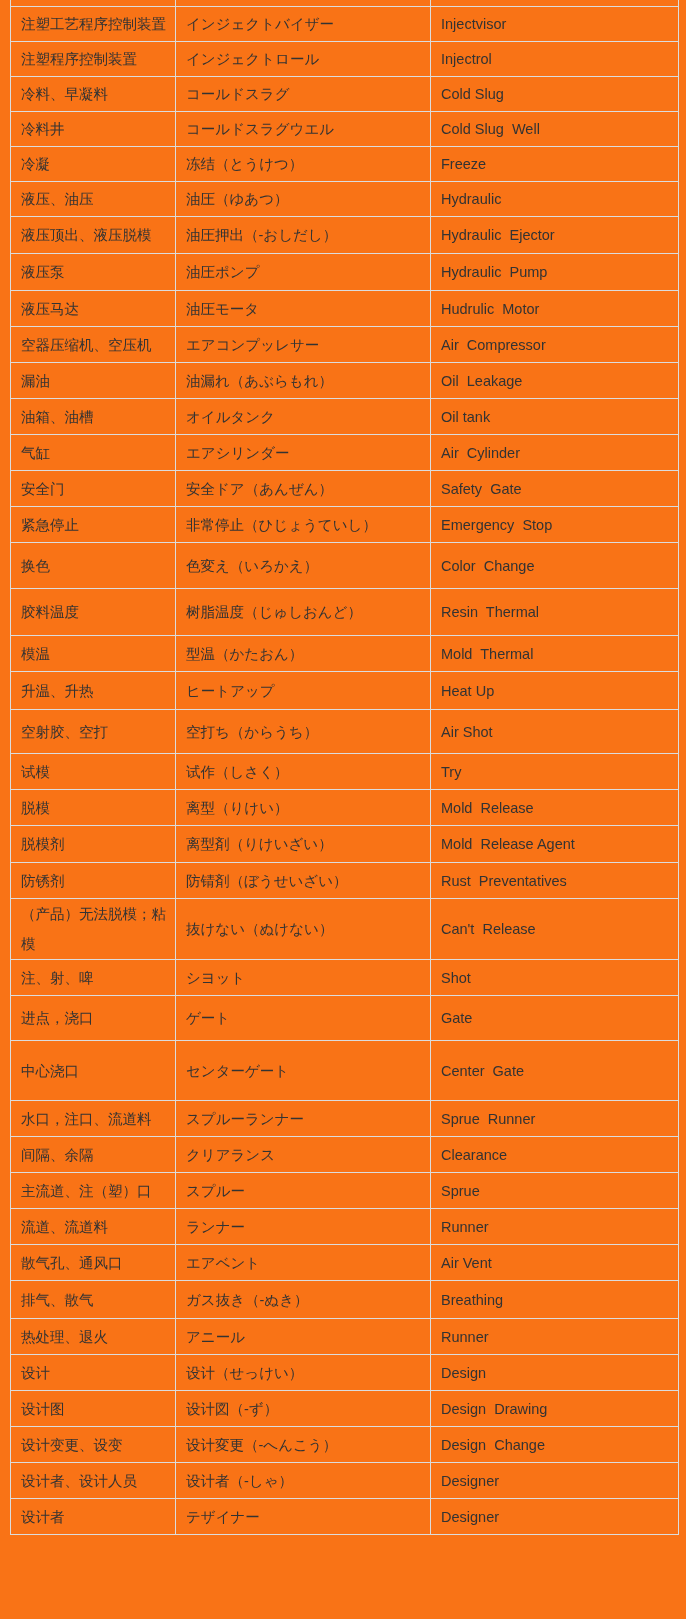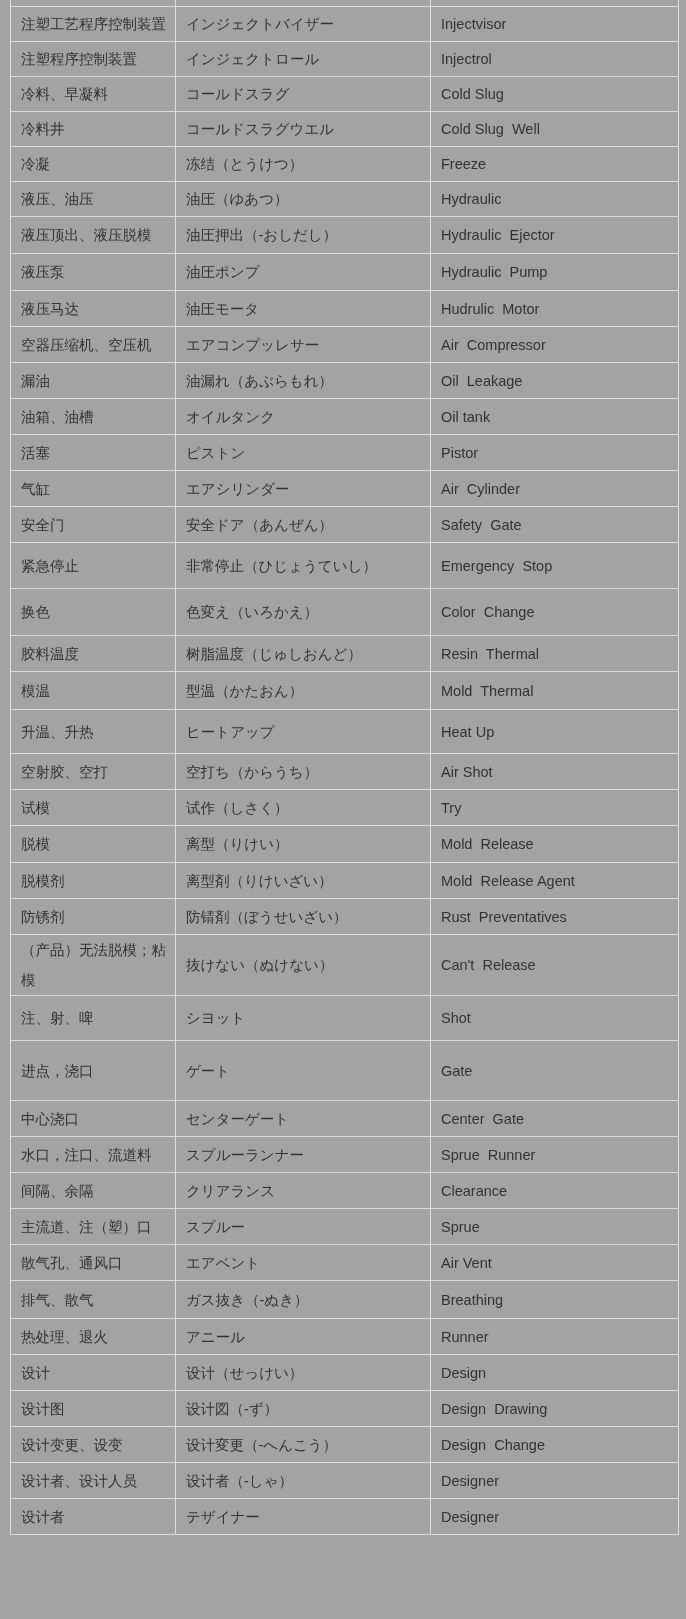--- a/index.html
+++ b/index.html
@@ -2,21 +2,21 @@
 <html><head>
 <meta charset="utf-8">
 <style>
   * { margin: 0; padding: 0; box-sizing: border-box; }
   html, body { background: #ffffff; }
   .page {
     position: relative;
     width: 686px;
     height: 1619px;
     overflow: hidden;
-    background: #a3a3a3;
+    background: #f97316;
     font-family: "Liberation Sans", sans-serif;
   }
   table.glossary {
     position: absolute;
     left: 10px;
     top: -24px;
     width: 668px;
     border-collapse: collapse;
     table-layout: fixed;
   }
@@ -118,25 +118,20 @@
           <td>漏油</td>
           <td>油漏れ（あぶらもれ）</td>
           <td class="en">Oil  Leakage</td>
         </tr>
         <tr>
           <td>油箱、油槽</td>
           <td>オイルタンク</td>
           <td class="en">Oil tank</td>
         </tr>
         <tr>
-          <td>活塞</td>
-          <td>ピストン</td>
-          <td class="en">Pistor</td>
-        </tr>
-        <tr>
           <td>气缸</td>
           <td>エアシリンダー</td>
           <td class="en">Air  Cylinder</td>
         </tr>
         <tr>
           <td>安全门</td>
           <td>安全ドア（あんぜん）</td>
           <td class="en">Safety  Gate</td>
         </tr>
         <tr>
@@ -216,20 +211,25 @@
         </tr>
         <tr>
           <td>间隔、余隔</td>
           <td>クリアランス</td>
           <td class="en">Clearance</td>
         </tr>
         <tr>
           <td>主流道、注（塑）口</td>
           <td>スプルー</td>
           <td class="en">Sprue</td>
+        </tr>
+        <tr>
+          <td>流道、流道料</td>
+          <td>ランナー</td>
+          <td class="en">Runner</td>
         </tr>
         <tr>
           <td>散气孔、通风口</td>
           <td>エアベント</td>
           <td class="en">Air Vent</td>
         </tr>
         <tr>
           <td>排气、散气</td>
           <td>ガス抜き（-ぬき）</td>
           <td class="en">Breathing</td>

